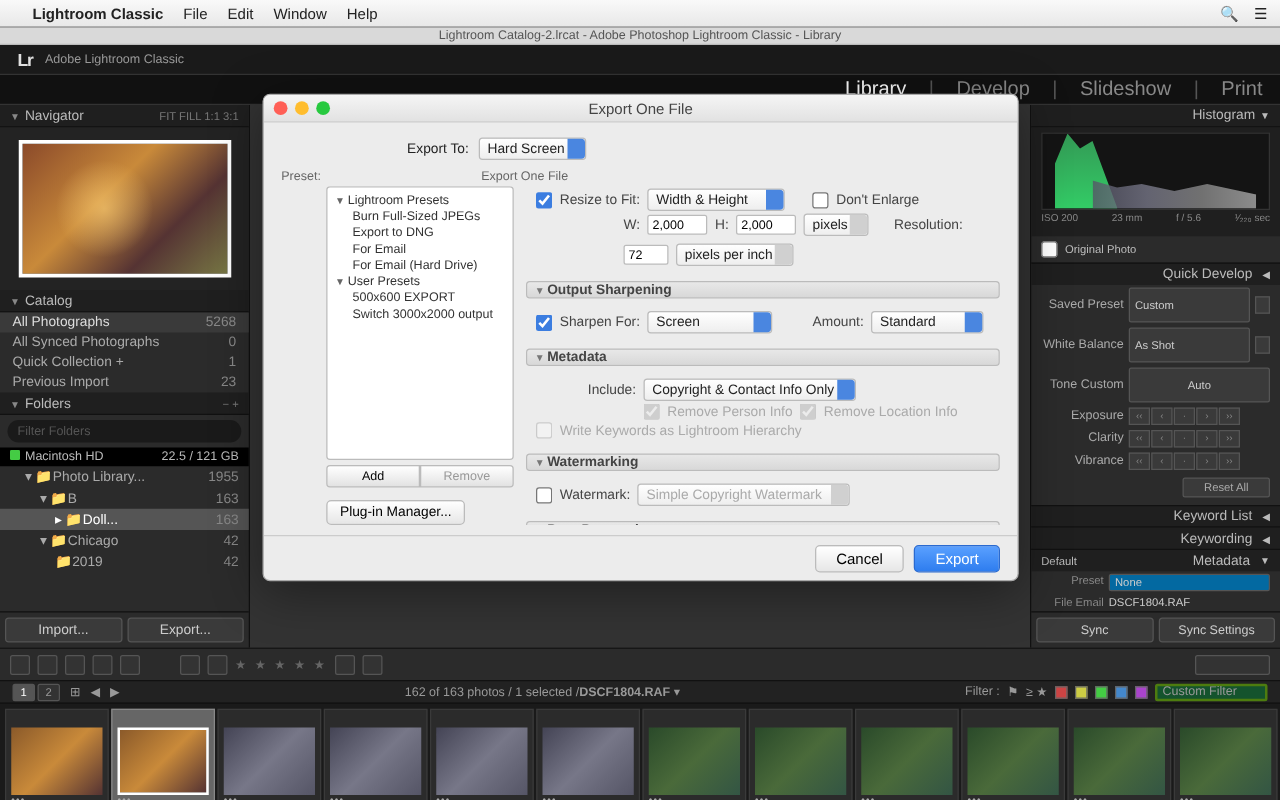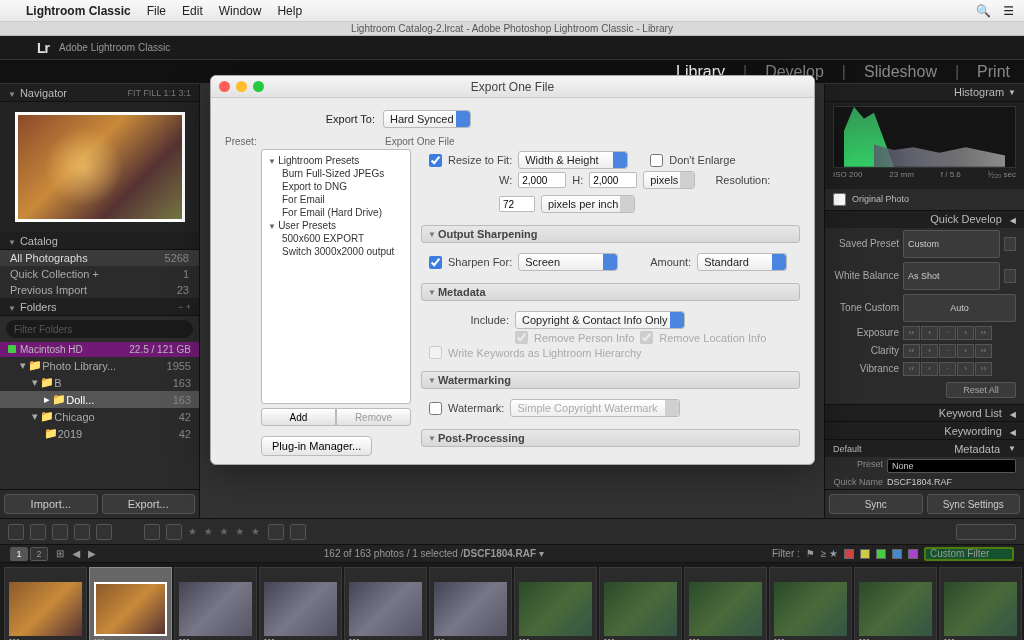--- a/index.html
+++ b/index.html
@@ -8,21 +8,21 @@
 
 .mac-menubar { height:22px; background:linear-gradient(#f9f9f9,#e8e8e8); border-bottom:1px solid #ccc; display:flex; align-items:center; padding:0 10px; color:#222; gap:16px; font-size:12px; }
 .mac-menubar .apple { font-size:14px; }
 .mac-menubar .app { font-weight:600;text-align:right; }
 .mac-menubar .spacer { flex:1; }
 .mac-menubar .right-icons { display:flex; gap:12px; }
 
 
 .win-title { height:14px; background:#d9d9d9; color:#555; font-size:10px; display:flex; align-items:center; justify-content:center; border-bottom:1px solid #bbb; }
 .lr-logo-row { height:24px; background:#1a1a1a; display:flex; align-items:center; padding:0 14px; color:#999; font-size:10px; gap:10px; border-bottom:1px solid #333; }
-.lr-mark { color:#e0e0e0; font-weight:700; font-size:14px; letter-spacing:-1px;margin-left:23px; }
+.lr-mark { color:#e0e0e0; font-weight:700; font-size:14px; letter-spacing:-1px; }
 
 
 .top-nav { height:24px; background:#111; display:flex; align-items:center; justify-content:flex-end; padding:0 14px; gap:18px; font-size:16px; color:#888; border-bottom:1px solid #333; }
 .top-nav .mod { cursor:pointer; }
 .top-nav .mod.active { color:#fff; font-weight:500; }
 .top-nav .sep { color:#555; }
 
 
 .main { display:flex; height:434px; }
 .panel { background:#2b2b2b; }
@@ -47,21 +47,21 @@
 .list .row.sel { background:#3a3a3a; color:#ddd; }
 
 
 .folders-filter { margin:4px 6px; height:18px; background:#1a1a1a; border-radius:9px; color:#555; font-size:10px; display:flex; align-items:center; padding:0 8px; }
 .tree .trow { display:flex; align-items:center; padding:2px 8px; color:#aaa; font-size:11px; }
 .tree .count { margin-left:auto; color:#888; }
 .tree .ind1 { padding-left:20px; }
 .tree .ind2 { padding-left:32px; }
 .tree .ind3 { padding-left:44px; }
 .tree .sel { background:#555; color:#fff; }
-.volume { background:#701a75; display:flex; justify-content:space-between; padding:2px 8px; font-size:10px; }
+.volume { background:#000000; display:flex; justify-content:space-between; padding:2px 8px; font-size:10px; }
 .volume .led { width:8px; height:8px; background:#4c4; border-radius:1px; margin-right:4px; display:inline-block; }
 
 .bottom-btns { margin-top:auto; display:flex; gap:4px; padding:4px; border-top:1px solid #111; }
 .bottom-btns button { flex:1; background:#3a3a3a; border:1px solid #555; color:#ccc; height:20px; font-size:11px; border-radius:3px; }
 
 
 .histo { height:88px; background:#1f1f1f; padding:4px 8px; }
 .histo .graph { height:62px; background:#141414; border:1px solid #333; position:relative; overflow:hidden; }
 .histo .graph::before { content:""; position:absolute; bottom:0; left:10px; width:50px; height:60px; background:linear-gradient(to top,#3c6,#395); clip-path:polygon(0 100%,0 40%,20% 0,40% 20%,60% 10%,100% 100%); }
 .histo .graph::after { content:""; position:absolute; bottom:0; left:40px; right:10px; height:28px; background:linear-gradient(to right,#556,#778,#888,#aaa); clip-path:polygon(0 100%,0 20%,15% 40%,30% 30%,50% 50%,70% 30%,100% 60%,100% 100%); opacity:.8; }
@@ -75,21 +75,21 @@
 .qd .adj-btns { display:flex; gap:1px; }
 .qd .adj-btns span { width:17px; height:14px; background:#3a3a3a; border:1px solid #555; font-size:8px; display:flex; align-items:center; justify-content:center; color:#888; }
 .resetall { margin:4px 8px 6px auto; width:70px; height:16px; background:#3a3a3a; border:1px solid #555; color:#aaa; font-size:9px; display:flex; align-items:center; justify-content:center; border-radius:2px; }
 
 .rphead { height:18px; display:flex; align-items:center; justify-content:flex-end; padding:0 8px; background:#1f1f1f; font-size:11px; color:#bbb; gap:4px; border-top:1px solid #111; }
 .rphead .tri::before{content:"◀"; font-size:8px; margin-left:4px;}
 
 .meta .mrow { display:flex; padding:2px 8px; gap:4px; font-size:9px; }
 .meta .mlab { flex:0 0 50px; text-align:right; color:#888; }
 .meta .mval { flex:1; color:#ccc; }
-.meta .msel { background:#000000; border:1px solid #555; border-radius:2px; padding:0 4px; height:14px; display:flex; align-items:center; }
+.meta .msel { background:#0369a1; border:1px solid #555; border-radius:2px; padding:0 4px; height:14px; display:flex; align-items:center; }
 
 .sync-row { display:flex; gap:4px; padding:4px; margin-top:auto; border-top:1px solid #111; }
 .sync-row button { flex:1; height:20px; background:#3a3a3a; border:1px solid #555; color:#ccc; font-size:10px; border-radius:3px; }
 
 
 .toolbar { height:26px; background:#2b2b2b; border-top:1px solid #111; display:flex; align-items:center; padding:0 8px; gap:6px; }
 .toolbar .cell { width:16px; height:16px; border:1px solid #555; background:#333; border-radius:2px; }
 .toolbar .stars { color:#666; font-size:10px; letter-spacing:2px; }
 
 .filmstrip-hdr { height:18px; background:#222; border-top:1px solid #111; display:flex; align-items:center; padding:0 10px; font-size:10px; color:#999; gap:8px; }
@@ -199,20 +199,24 @@
 
     <div class="phead">
         <span class="tri">Catalog</span>
       </div>
     <div class="list">
       <div class="row sel">
           <span>All Photographs</span>
           <span class="ct">5268</span>
         </div>
       <div class="row">
+          <span>All Synced Photographs</span>
+          <span class="ct">0</span>
+        </div>
+      <div class="row">
           <span>Quick Collection +</span>
           <span class="ct">1</span>
         </div>
       <div class="row">
           <span>Previous Import</span>
           <span class="ct">23</span>
         </div>
     </div>
 
     <div class="phead">
@@ -325,21 +329,21 @@
         <span class="qsel" style="flex:0 0 50px;font-size:9px;margin-right:auto">Default</span>
         <span>Metadata</span>
         <span style="font-size:8px;margin-left:4px">▼</span>
       </div>
     <div class="meta">
       <div class="mrow">
           <span class="mlab">Preset</span>
           <span class="msel mval">None</span>
         </div>
       <div class="mrow">
-          <span class="mlab">Quick Name</span>
+          <span class="mlab">File Email</span>
           <span class="mval">DSCF1804.RAF</span>
         </div>
     </div>
 
     <div class="sync-row">
       <button>Sync</button>
       <button>Sync Settings</button>
     </div>
   </div>
 </div>
@@ -452,21 +456,21 @@
     <div class="traffic">
         <span class="r"></span>
         <span class="y"></span>
         <span class="g"></span>
       </div>
     <span>Export One File</span>
   </div>
   <div class="dlg-body">
     <div class="export-to">
       <label>Export To:</label>
-      <span class="macselect">Hard Synced</span>
+      <span class="macselect">Hard Screen</span>
     </div>
     <div style="display:flex;gap:10px;font-size:10px;color:#666;margin-bottom:2px">
       <span style="width:150px">Preset:</span>
       <span>Export One File</span>
     </div>
 
     <div class="dlg-cols">
 
       <div class="preset-col">
         <div class="preset-list">
@@ -546,13 +550,18 @@
             <span class="lbl">Watermark:</span>
             <span class="macselect plain disabled" style="min-width:170px">Simple Copyright Watermark</span>
           </div>
         </div>
 
         <div class="sec-head">Post-Processing</div>
 
       </div>
     </div>
   </div>
+  <div class="dlg-foot">
+    <span class="spacer"></span>
+    <button class="macbtn">Cancel</button>
+    <button class="macbtn primary">Export</button>
+  </div>
 </div>
 
 </body></html>

